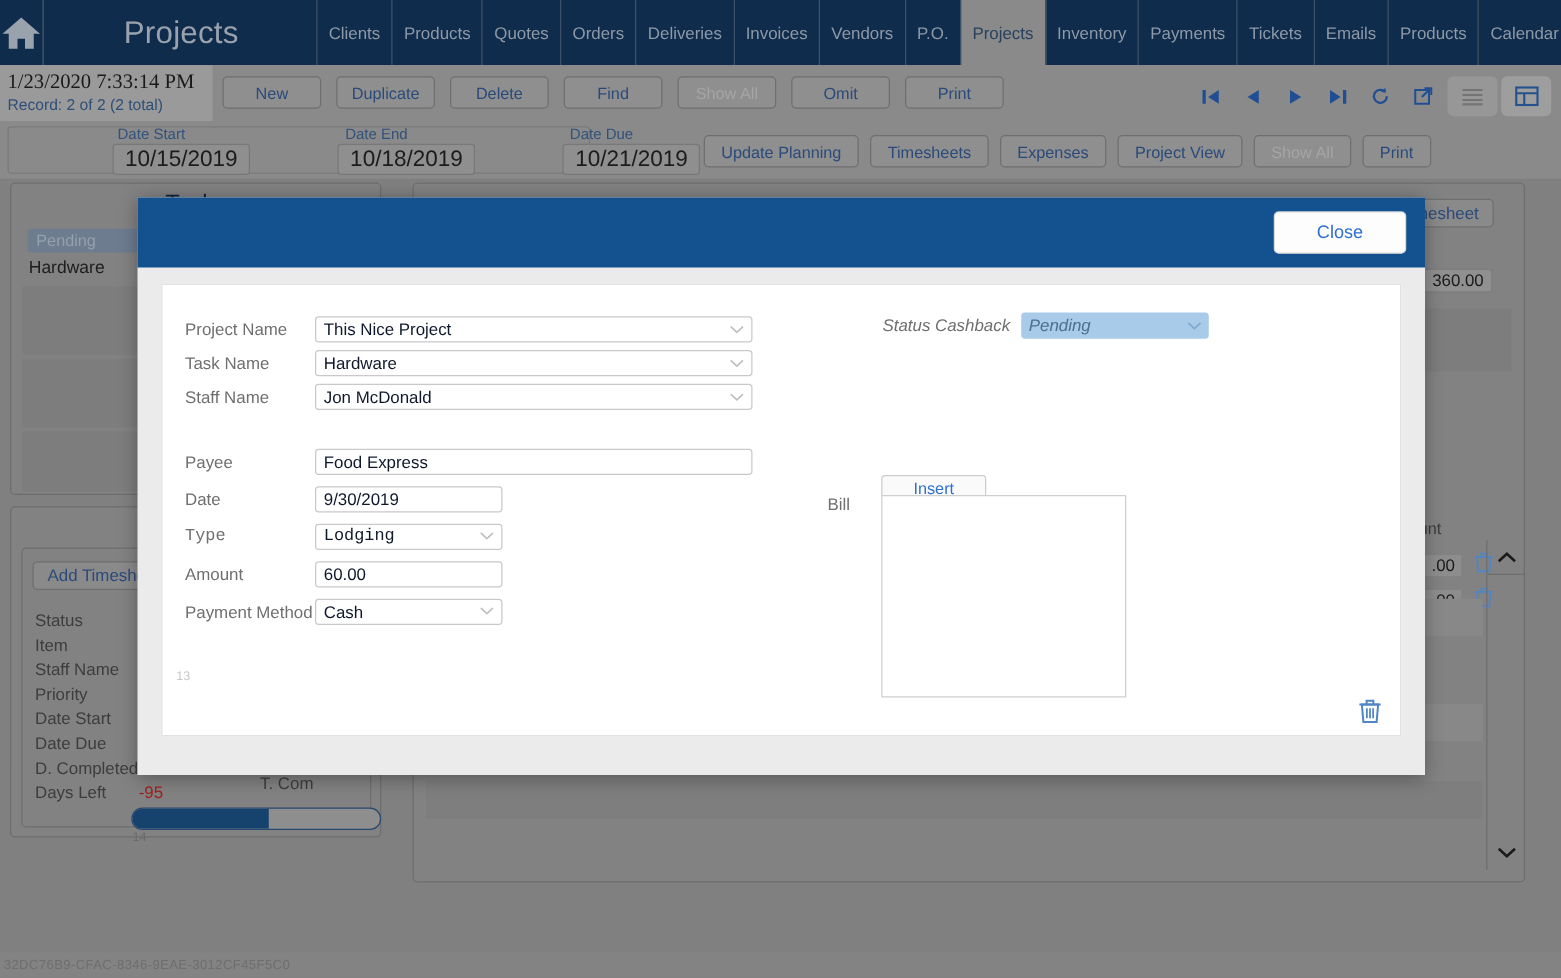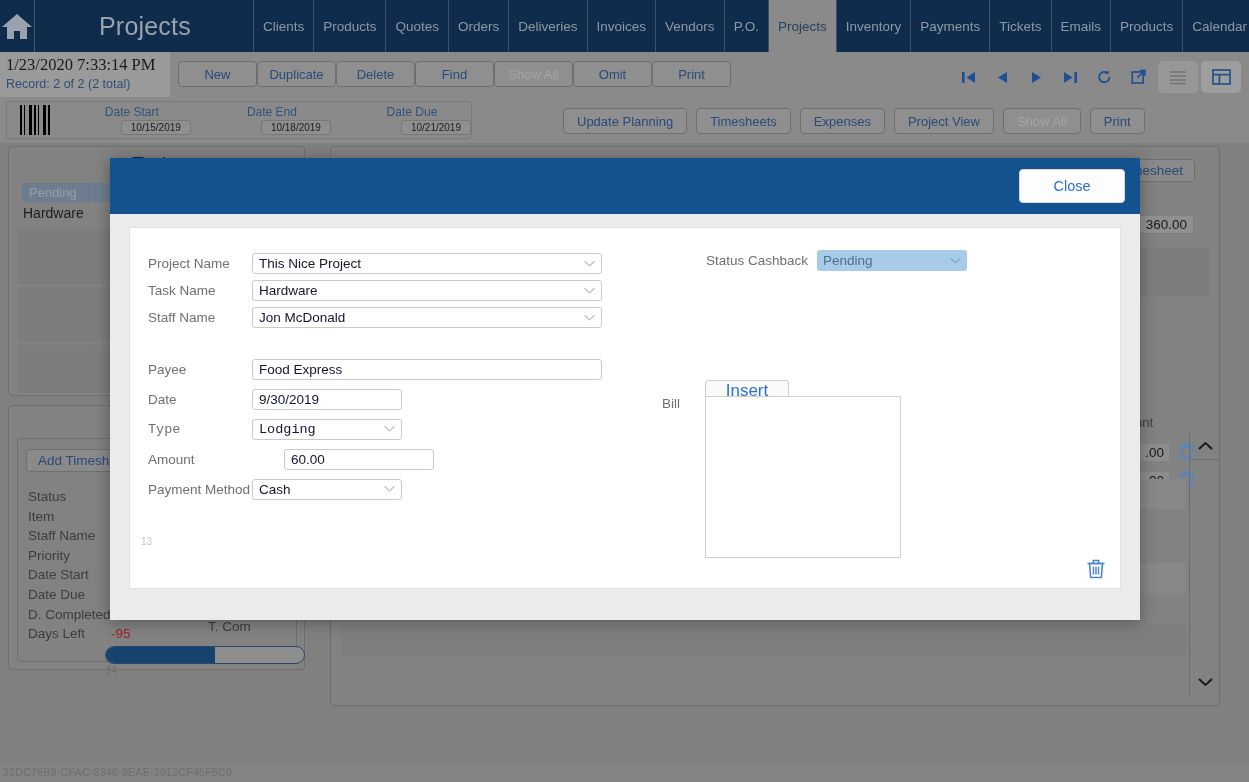--- a/index.html
+++ b/index.html
@@ -56,21 +56,21 @@
   }
   .rec-date { font-family: "Liberation Serif", serif; font-size: 16.5px; color: #1a1a1a; }
   .rec-count { font-size: 12.5px; color: #2f4f77; margin-top: 2px; }
   .btn {
     display: inline-flex; align-items: center; justify-content: center;
     border: 1px solid #6f6f6f; border-radius: 4px;
     background: #8f8f8f; color: #2a4a7a; font-size: 13px;
     height: 26px; cursor: pointer; white-space: nowrap;
   }
   .btn.disabled { color: #a5a5a5; }
-  .tb-btns { position: absolute; left: 178px; top: 9px; display: flex; gap: 0; }
+  .tb-btns { position: absolute; left: 178px; top: 9px; display: flex; gap: 12px; }
   .tb-btns .btn { width: 79px; }
   .navicons {
     position: absolute; right: 8px; top: 9px; display: flex; align-items: center; gap: 0;
   }
   .nav-ico {
     width: 34px; height: 28px; display: flex; align-items: center; justify-content: center;
     cursor: pointer;
   }
   .view-ico {
     width: 40px; height: 32px; display: flex; align-items: center; justify-content: center;
@@ -92,21 +92,21 @@
   .barcode {
     width: 130px; height: 30px; margin-left: 13px;
     background: repeating-linear-gradient(90deg,
       #000 0 2px, transparent 2px 4px, #000 4px 5px, transparent 5px 9px,
       #000 9px 12px, transparent 12px 14px);
   }
   .date-field { margin-left: 22px; text-align: center; }
   .date-lbl { font-size: 12px; color: #32527c; margin-bottom: 1px; }
   .date-val {
     border: 1px solid #787878; border-radius: 3px; background: #8f8f8f;
-    font-size: 10px; color: #1c1c1c; padding: 1px 9px; margin-left: 48px;
+    font-size: 18px; color: #1c1c1c; padding: 1px 9px; margin-left: 48px;
   }
   .tb2-btns { position: absolute; left: 563px; top: 108px; display: flex; gap: 9px; }
   .tb2-btns .btn { padding: 0 13px; }
 
   
   .bg-content { position: absolute; left: 0; top: 143px; width: 1249px; height: 595px; background: #808080; }
 
   .panel {
     position: absolute; border: 1px solid #6e6e6e; border-radius: 4px; background: #828282;
   }
@@ -220,31 +220,31 @@
     height: 21px; border: 1px solid #c9c9c9; border-radius: 3px; background: #fff;
     font-size: 13.5px; color: #0f172a; display: flex; align-items: center;
     padding: 0 6px; position: relative;
   }
   .finput.w350 { width: 350px; }
   .finput.w150 { width: 150px; }
   .chev {
     position: absolute; right: 6px; top: 50%; transform: translateY(-55%);
     width: 11px; height: 6px;
   }
-  .form-right { position: absolute; left: 576px; top: 22px; }
+  .form-right { position: absolute; left: 576px; top: 22px; font-style: italic; }
   .flabel-r { font-size: 13.5px; color: #6f6f6f; margin-right: 9px; }
   .sel-blue {
     width: 150px; height: 21px; background: #a7cbe9; border-radius: 3px;
     font-size: 13.5px; color: #4e6f8e; display: flex; align-items: center;
     padding: 0 6px; position: relative;
   }
   .insert-btn {
     position: absolute; left: 575px; top: 152px; width: 84px; height: 21px;
     border: 1px solid #cdcdcd; border-radius: 3px; background: #fafafa;
-    color: #2f6fd0; font-size: 17px; display: flex; align-items: center;
+    color: #2f6fd0; font-size: 13px; display: flex; align-items: center;
     justify-content: center; cursor: pointer;
   }
   .bill-label { position: absolute; left: 532px; top: 168px; font-size: 13.5px; color: #6f6f6f; }
   .bill-box {
     position: absolute; left: 575px; top: 168px; width: 196px; height: 162px;
     border: 1px solid #cfcfcf; background: #fff;
   }
   .modal-trash { position: absolute; left: 956px; top: 330px; cursor: pointer; }
   .modal-mini { position: absolute; left: 11px; top: 308px; font-size: 10px; color: #c8c8c8; }
 </style>
@@ -525,21 +525,21 @@
           </div>
           <div class="frow" style="height: 30px; display: flex; align-items: center; font-family: Liberation Mono, monospace;">
             <div class="flabel">Type</div>
             <div class="finput w150">
               <span>Lodging</span>
               <svg class="chev" viewBox="0 0 11 6">
                 <path d="M0.6 0.6 L5.5 5.2 L10.4 0.6" fill="none" stroke="#bfbfbf" stroke-width="1.3"></path>
               </svg>
             </div>
           </div>
-          <div class="frow" style="height: 30px; display: flex;  gap: 32px;">
+          <div class="frow" style="height: 30px; display: flex; ">
             <div class="flabel">Amount</div>
             <div class="finput w150">
               <span>60.00</span>
             </div>
           </div>
           <div class="frow" style="height: 30px; display: flex; align-items: center;">
             <div class="flabel">Payment Method</div>
             <div class="finput w150">
               <span>Cash</span>
               <svg class="chev" viewBox="0 0 11 6">

